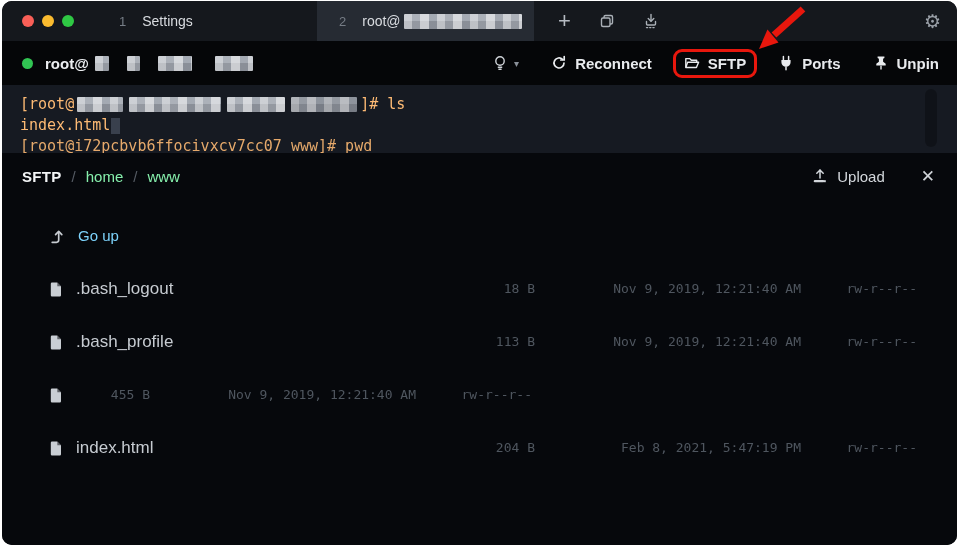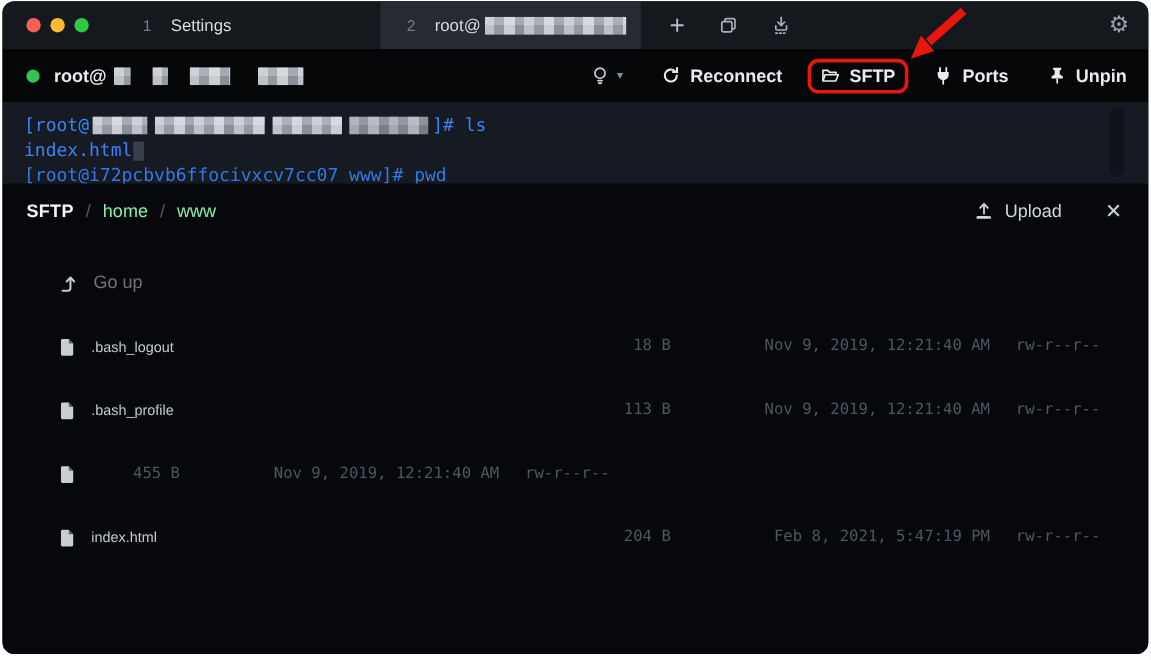--- a/index.html
+++ b/index.html
@@ -31,21 +31,21 @@
   .hostright{margin-left:auto;display:flex;align-items:center;gap:32px;padding-right:18px;}
   .hbtn{display:flex;align-items:center;gap:8px;font-weight:700;font-size:15px;color:#e9ebee;cursor:pointer;}
   .bulbwrap{display:flex;align-items:center;gap:6px;}
   .caret{font-size:10px;color:#8a9099;}
   .sftp-btn{position:relative;}
   .red-box{position:absolute;left:-11px;right:-11px;top:-6px;bottom:-6px;border:3px solid #e8170d;border-radius:9px;pointer-events:none;}
 
   
   .terminal{height:68px;flex:0 0 68px;background:#161a22;position:relative;overflow:hidden;
     padding:9px 0 0 18px;box-sizing:border-box;
-    font-family:"DejaVu Sans Mono","Liberation Mono",monospace;font-size:15px;line-height:21px;color:#3b82f6;}
+    font-family:"DejaVu Sans Mono","Liberation Mono",monospace;font-size:15px;line-height:21px;color:#fdba74;}
   .tline{white-space:nowrap;height:21px;display:flex;align-items:center;}
   .mosaic{display:inline-block;height:15px;margin:0 3px;border-radius:1px;vertical-align:middle;
     background-image:
       repeating-linear-gradient(90deg, rgba(255,255,255,.50) 0 8px, rgba(255,255,255,.18) 8px 16px, rgba(255,255,255,.60) 16px 25px, rgba(255,255,255,.10) 25px 33px),
       repeating-linear-gradient(0deg, #7d828c 0 8px, #9aa0aa 8px 15px);}
   .mosaic.dim{opacity:.85;}
   .cursorblk{display:inline-block;width:9px;height:16px;background:#39404d;margin-left:1px;vertical-align:middle;}
   .scrollbar{position:absolute;right:20px;top:4px;width:12px;height:58px;background:rgba(0,0,0,.28);border-radius:6px;}
 
   
@@ -55,26 +55,26 @@
   .crumb .root{font-weight:700;color:#f3f5f7;letter-spacing:.3px;}
   .crumb .sep{color:#565c64;}
   .crumb .seg{color:#86efac;}
   .head-right{margin-left:auto;display:flex;align-items:flex-start;}
   .upload{display:flex;align-items:center;gap:9px;color:#d3d7dc;font-size:15px;cursor:pointer;}
   .close-x{margin-left:36px;color:#cfd3d8;font-size:17px;cursor:pointer;line-height:1;}
 
   .filelist{padding-top:10px;}
   .frow{height:53px;display:flex;align-items:center;padding:0 40px 0 46px;box-sizing:border-box;cursor:pointer;}
   .frow .ficon{flex:0 0 16px;margin-right:12px;}
-  .fname{flex:1;font-size:12px;color:#c6cbd1;}
+  .fname{flex:1;font-size:17px;color:#c6cbd1;}
   .fmeta{font-family:"DejaVu Sans Mono","Liberation Mono",monospace;font-size:13px;color:#4f565f;}
   .fsize{width:74px;text-align:right;}
-  .fdate{width:250px;text-align:right;margin-right:12px;padding-left:16px;}
+  .fdate{width:250px;text-align:right;margin-right:36px;padding-left:16px;}
   .fperm{width:80px;text-align:right;}
-  .gouplabel{font-size:15px;color:#737373;margin-left:2px;}
+  .gouplabel{font-size:15px;color:#7dd3fc;margin-left:2px;}
 
   
   .anno-arrow{position:absolute;left:745px;top:4px;width:62px;height:48px;pointer-events:none;z-index:50;}
 </style>
 </head>
 <body>
 
 <div class="window">
 
   <div class="tabbar">

